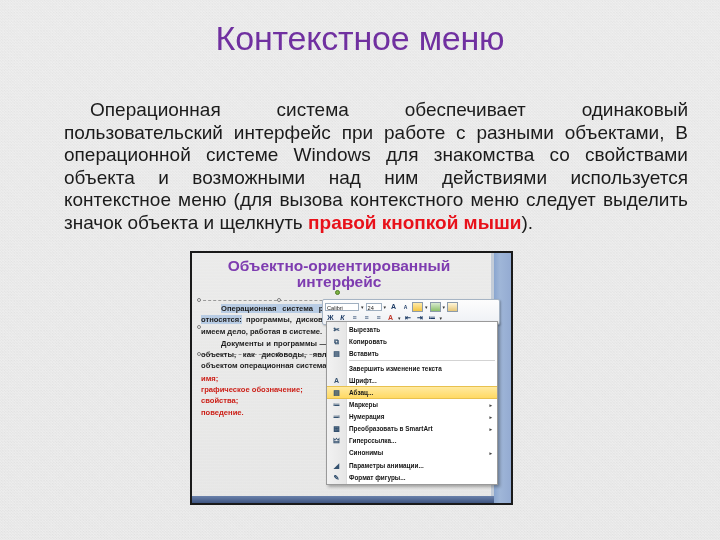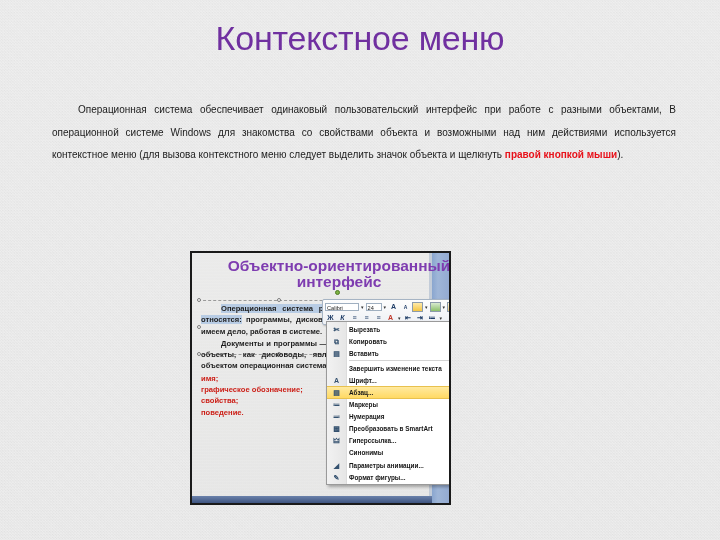--- a/index.html
+++ b/index.html
@@ -40,41 +40,41 @@
     line-height: 0.98;
     color: #7030A0;
     letter-spacing: -0.2px;
     z-index: 3;
     pointer-events: none;
   }
 
   
   #body-text {
     position: absolute;
-    left: 52px;
+    left: 64px;
     top: 99px;
     width: 624px;
-    font-size: 10px;
+    font-size: 19px;
     line-height: 22.5px;
     color: #1b1b1b;
     text-align: justify;
     text-indent: 26px;
     z-index: 2;
   }
   #body-text .hl-red {
     color: #E8111A;
     font-weight: bold;
   }
 
   
   #embedded {
     position: absolute;
     left: 190px;
     top: 251px;
-    width: 261px;
+    width: 323px;
     height: 254px;
     border: 2px solid #1a1a1a;
     box-sizing: border-box;
     background-color: #e7e7e5;
     background-image:
       repeating-linear-gradient(0deg, rgba(255,255,255,0.7) 0px, rgba(190,190,190,0.3) 1px, rgba(255,255,255,0.55) 2px, rgba(175,175,175,0.22) 3px),
       repeating-linear-gradient(90deg, rgba(255,255,255,0.65) 0px, rgba(186,186,186,0.26) 1px, rgba(255,255,255,0.5) 2px),
       linear-gradient(#eeeeec, #e2e2e0);
     overflow: hidden;
     z-index: 2;

